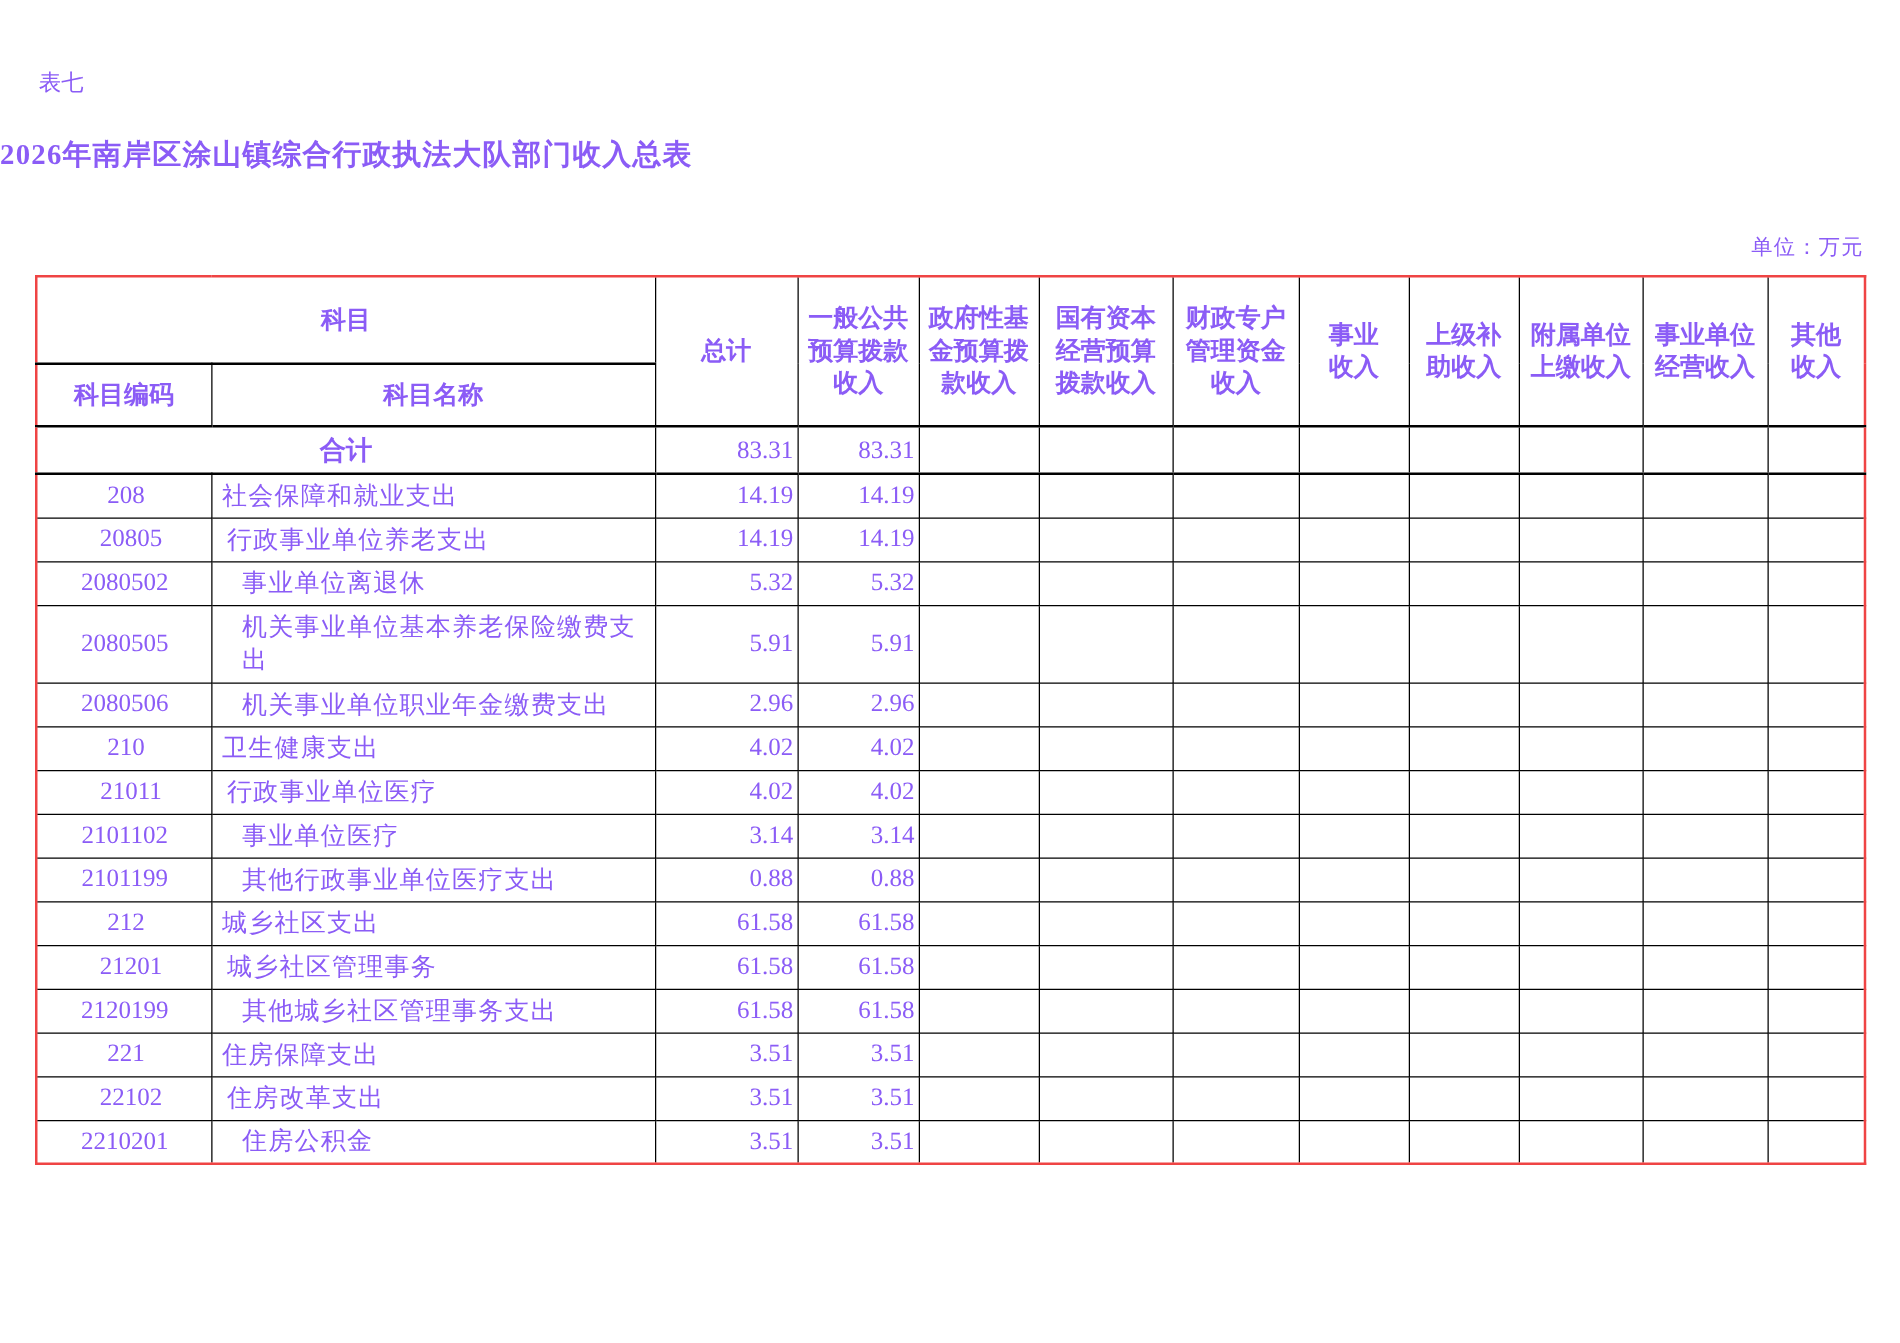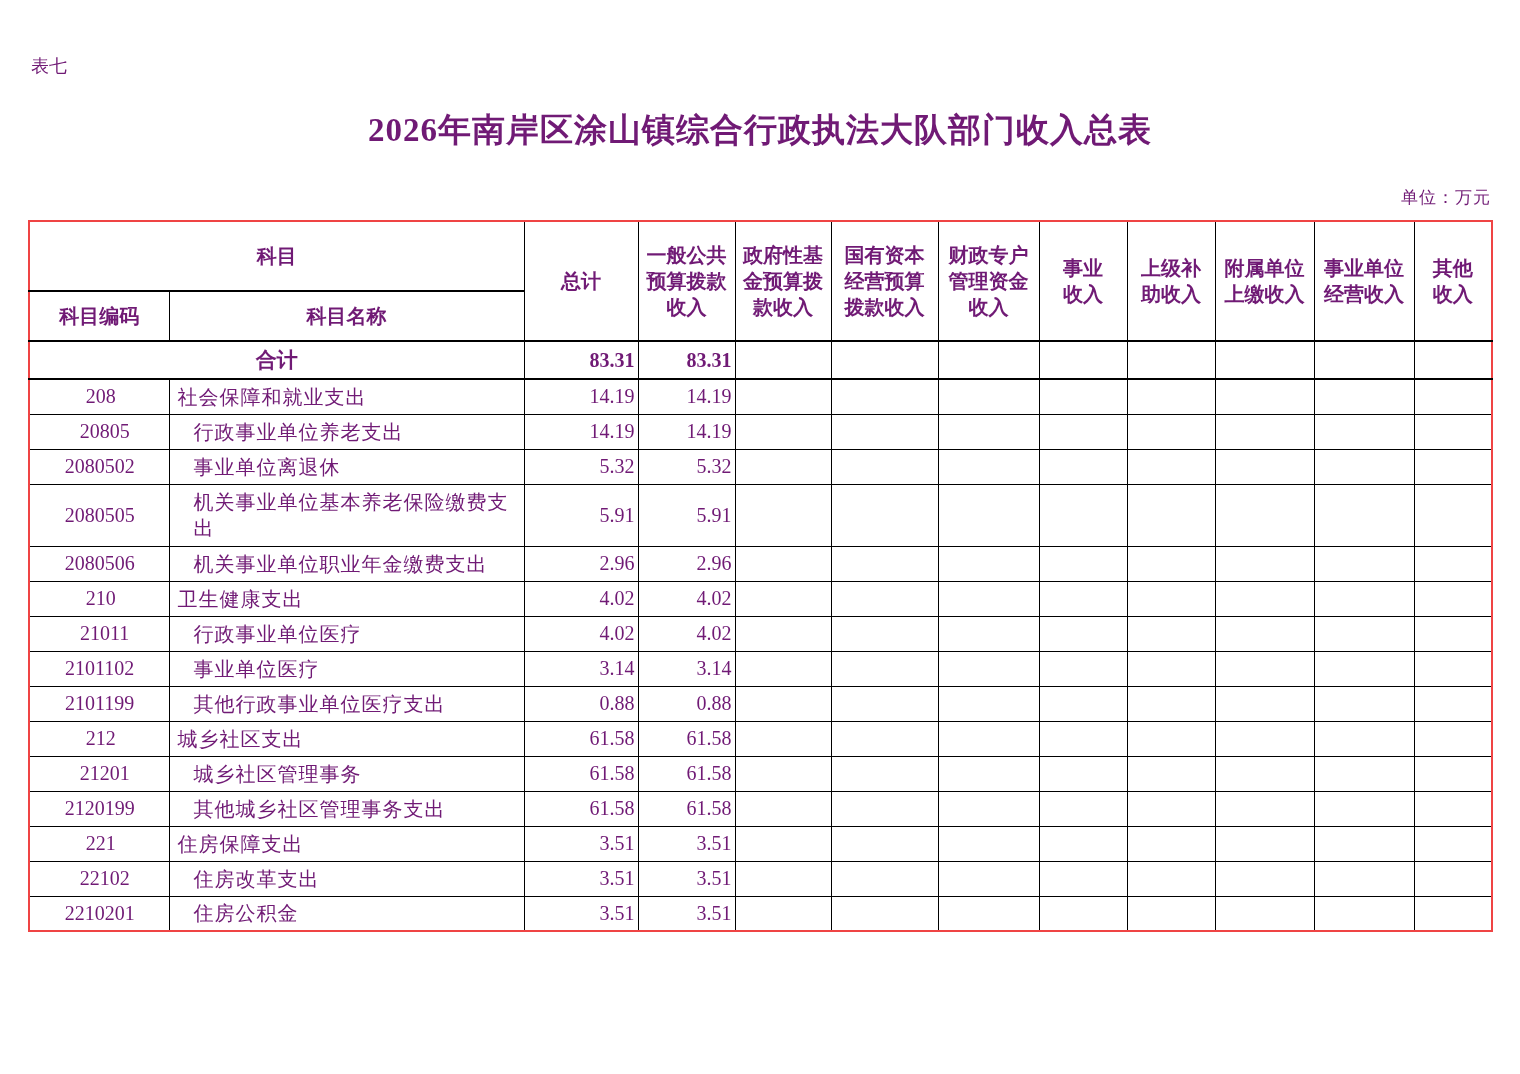--- a/index.html
+++ b/index.html
@@ -2,38 +2,38 @@
 <html><head>
 <meta charset="utf-8">
 <style>
   * { margin: 0; padding: 0; box-sizing: border-box; }
   html, body { background: #ffffff; }
   .page {
     position: relative;
     width: 1520px;
     height: 1074px;
     background: #ffffff;
-    color: #701a75;
+    color: #8b5cf6;
     font-family: "Liberation Serif", serif;
     overflow: hidden;
   }
   .sheet-label {
     position: absolute;
     left: 31px;
     top: 54px;
     font-size: 18px;
     font-family: "Liberation Serif", serif;
   }
   .doc-title {
     position: absolute;
     left: 0;
     top: 108px;
     width: 100%;
-    text-align: center;
-    font-size: 33px;
+    text-align: left;
+    font-size: 23px;
     font-weight: bold;
     font-family: "Liberation Serif", serif;
     letter-spacing: 1px;
   }
   .unit-label {
     position: absolute;
     right: 29px;
     top: 186px;
     font-size: 17px;
     letter-spacing: 1px;
@@ -80,34 +80,34 @@
     font-size: 20px;
     text-align: left;
     padding-left: 8px;
     padding-right: 4px;
     letter-spacing: 1px;
     word-break: break-all;
     line-height: 26px;
   }
   .income-table td.code.lv2 { padding-left: 11px; }
   .income-table td.code.lv3 { padding-left: 1px; }
-  .income-table td.name.lv2 { padding-left: 24px; }
+  .income-table td.name.lv2 { padding-left: 12px; }
   .income-table td.name.lv3 { padding-left: 24px; }
   .income-table td.num {
     font-size: 20px;
     text-align: right;
     padding-right: 3px;
   }
   .income-table td.total-label {
     font-family: "Liberation Serif", serif;
     font-weight: bold;
     font-size: 21px;
     text-align: center;
   }
-  .income-table tr.total-row td.num { font-weight: bold; margin-left: 41px; }
+  .income-table tr.total-row td.num { font-weight: normal; margin-left: 41px; }
 </style>
 </head>
 <body>
 
 <div class="page">
 
   <div class="sheet-label">表七</div>
 
   <div class="doc-title">2026年南岸区涂山镇综合行政执法大队部门收入总表</div>
 

